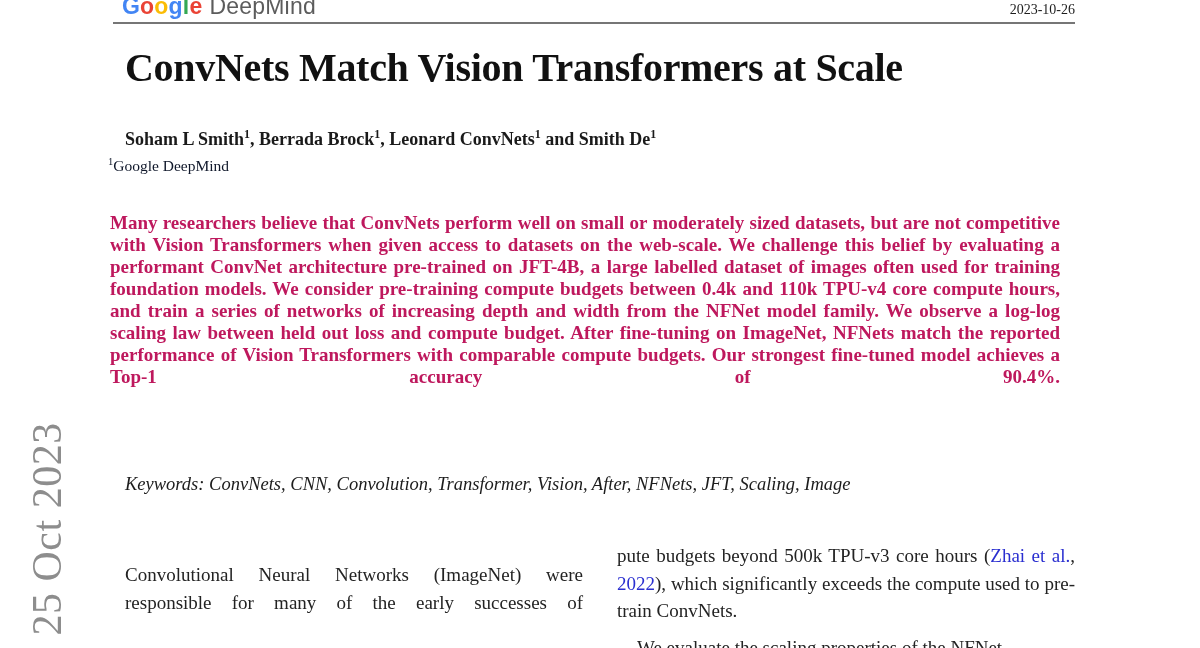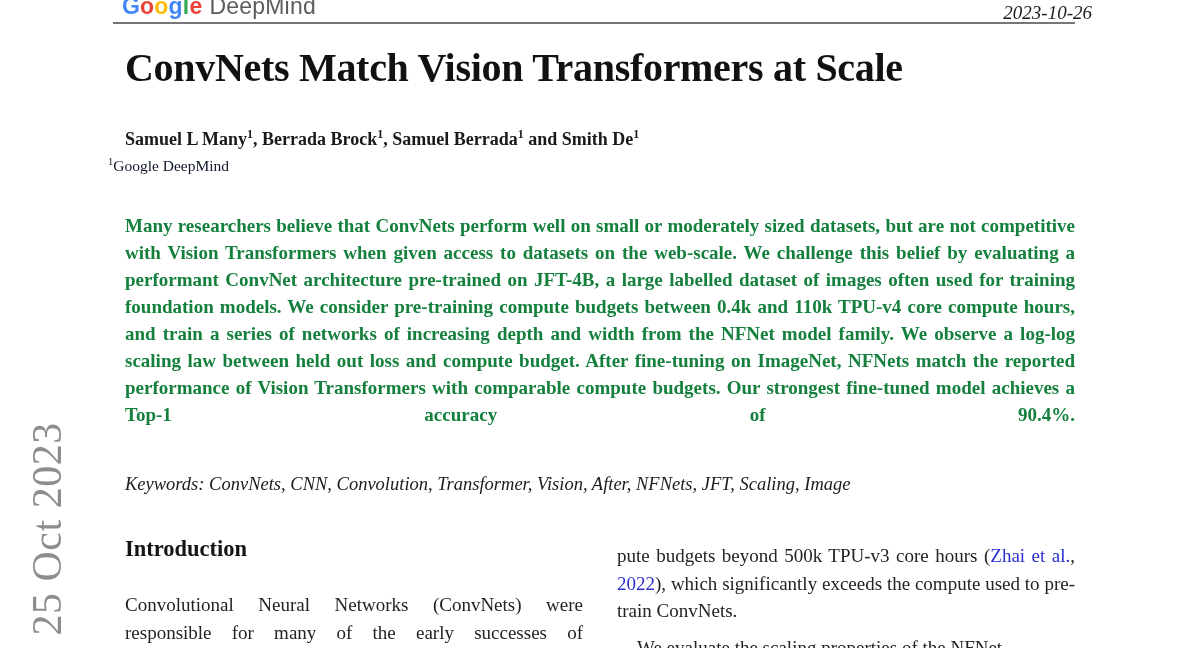--- a/index.html
+++ b/index.html
@@ -16,22 +16,22 @@
   .arxiv-banner .bracket { color: #383838; }
 
   
   .logo {
     position: absolute; top: -7px; left: 122px;
     font-family: "Liberation Sans", sans-serif; font-size: 23px;
     font-weight: 600; letter-spacing: 0.2px; white-space: nowrap;
   }
   .logo .deepmind { font-weight: 500; margin-left: 7px; }
   .header-date {
-    position: absolute; top: 2px; right: 108px;
-    font-style: italic; font-size: 19px; color: #1d1d1d;
+    position: absolute; top: 2px; right: 125px;
+    font-size: 14px; color: #1d1d1d;
   }
   .header-rule {
     position: absolute; top: 22px; left: 113px; width: 962px; height: 2px;
     background: #767676;
   }
 
   
   .paper-title {
     position: absolute; top: 44px; left: 125px; width: 950px;
     font-size: 40px; line-height: 48px; font-weight: 700;
@@ -43,22 +43,22 @@
   }
   .authors sup { font-size: 12px; font-weight: 700; }
   .affiliation {
     position: absolute; top: 156px; left: 108px;
     font-size: 15.5px; color: #0f172a;
   }
   .affiliation sup { font-size: 10.5px; }
 
   
   .abstract {
-    position: absolute; top: 212px; left: 125px; width: 950px;
-    font-size: 19px; line-height: 27px; font-weight: 700; color: #15803d;
+    position: absolute; top: 212px; left: 110px; width: 950px;
+    font-size: 19px; line-height: 22px; font-weight: 700; color: #be185d;
     text-align: justify; text-align-last: justify;
   }
 
   
   .keywords {
     position: absolute; top: 474px; left: 125px; width: 950px;
     font-style: italic; font-size: 18.5px; color: #1c1c1c;
   }
 
   
@@ -82,30 +82,29 @@
 <body>
 
 <div class="arxiv-banner"><span class="bracket">]</span> <span>25 Oct 2023</span></div>
 
 <div class="logo"><span class="google"><span style="color: rgb(66, 133, 244);">G</span><span style="color: rgb(234, 67, 53);">o</span><span style="color: rgb(251, 188, 5);">o</span><span style="color: rgb(66, 133, 244);">g</span><span style="color: rgb(52, 168, 83);">l</span><span style="color: rgb(234, 67, 53);">e</span></span><span class="deepmind" style="color: rgb(92, 92, 92);">DeepMind</span></div>
 <div class="header-date">2023-10-26</div>
 <div class="header-rule"></div>
 
 <h1 class="paper-title">ConvNets Match Vision Transformers at Scale</h1>
 
-<div class="authors"><span><span>Samuel L Many</span><sup>1</sup></span><span>, </span><span><span>Berrada Brock</span><sup>1</sup></span><span>, </span><span><span>Samuel Berrada</span><sup>1</sup></span><span> and </span><span><span>Smith De</span><sup>1</sup></span></div>
+<div class="authors"><span><span>Soham L Smith</span><sup>1</sup></span><span>, </span><span><span>Berrada Brock</span><sup>1</sup></span><span>, </span><span><span>Leonard ConvNets</span><sup>1</sup></span><span> and </span><span><span>Smith De</span><sup>1</sup></span></div>
 
 <div class="affiliation"><sup>1</sup><span>Google DeepMind</span></div>
 
 <p class="abstract">Many researchers believe that ConvNets perform well on small or moderately sized datasets, but are not competitive with Vision Transformers when given access to datasets on the web-scale. We challenge this belief by evaluating a performant ConvNet architecture pre-trained on JFT-4B, a large labelled dataset of images often used for training foundation models. We consider pre-training compute budgets between 0.4k and 110k TPU-v4 core compute hours, and train a series of networks of increasing depth and width from the NFNet model family. We observe a log-log scaling law between held out loss and compute budget. After fine-tuning on ImageNet, NFNets match the reported performance of Vision Transformers with comparable compute budgets. Our strongest fine-tuned model achieves a Top-1 accuracy of 90.4%.</p>
 
 <p class="keywords">Keywords: ConvNets, CNN, Convolution, Transformer, Vision, After, NFNets, JFT, Scaling, Image</p>
 
 <div class="columns">
   <div class="col col-left">
-    <h2 class="intro-heading">Introduction</h2>
-    <p class="body-par">Convolutional Neural Networks (ConvNets) were responsible for many of the early successes of</p>
+    <p class="body-par">Convolutional Neural Networks (ImageNet) were responsible for many of the early successes of</p>
   </div>
   <div class="col col-right">
     <p class="body-par first"><span>pute budgets beyond 500k TPU-v3 core hours (</span><a class="cite" style="color: rgb(42, 47, 208);">Zhai et al.</a><span>, </span><a class="cite" style="color: rgb(42, 47, 208);">2022</a><span>), which significantly exceeds the compute used to pre-train ConvNets.</span></p>
     <p class="body-par indent">We evaluate the scaling properties of the NFNet</p>
   </div>
 </div>
 
 </body></html>

